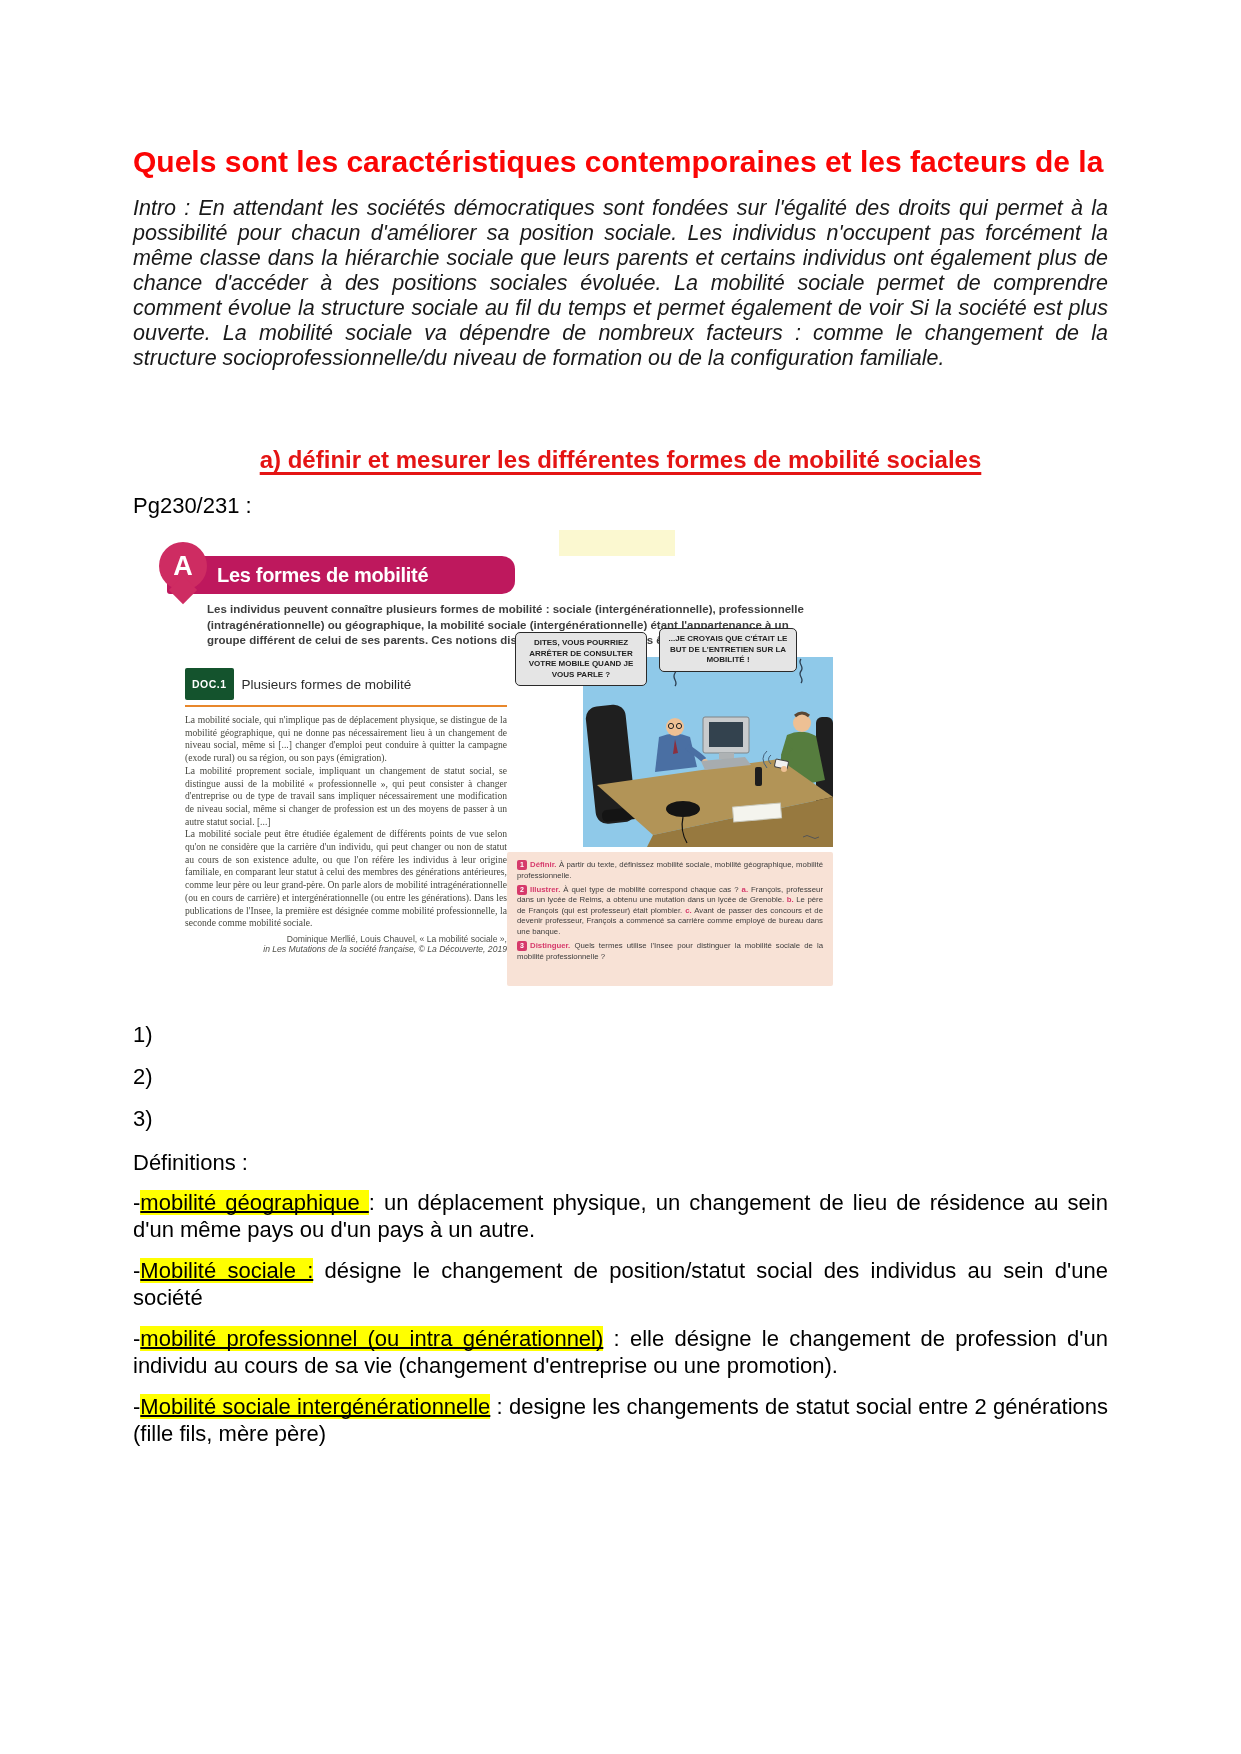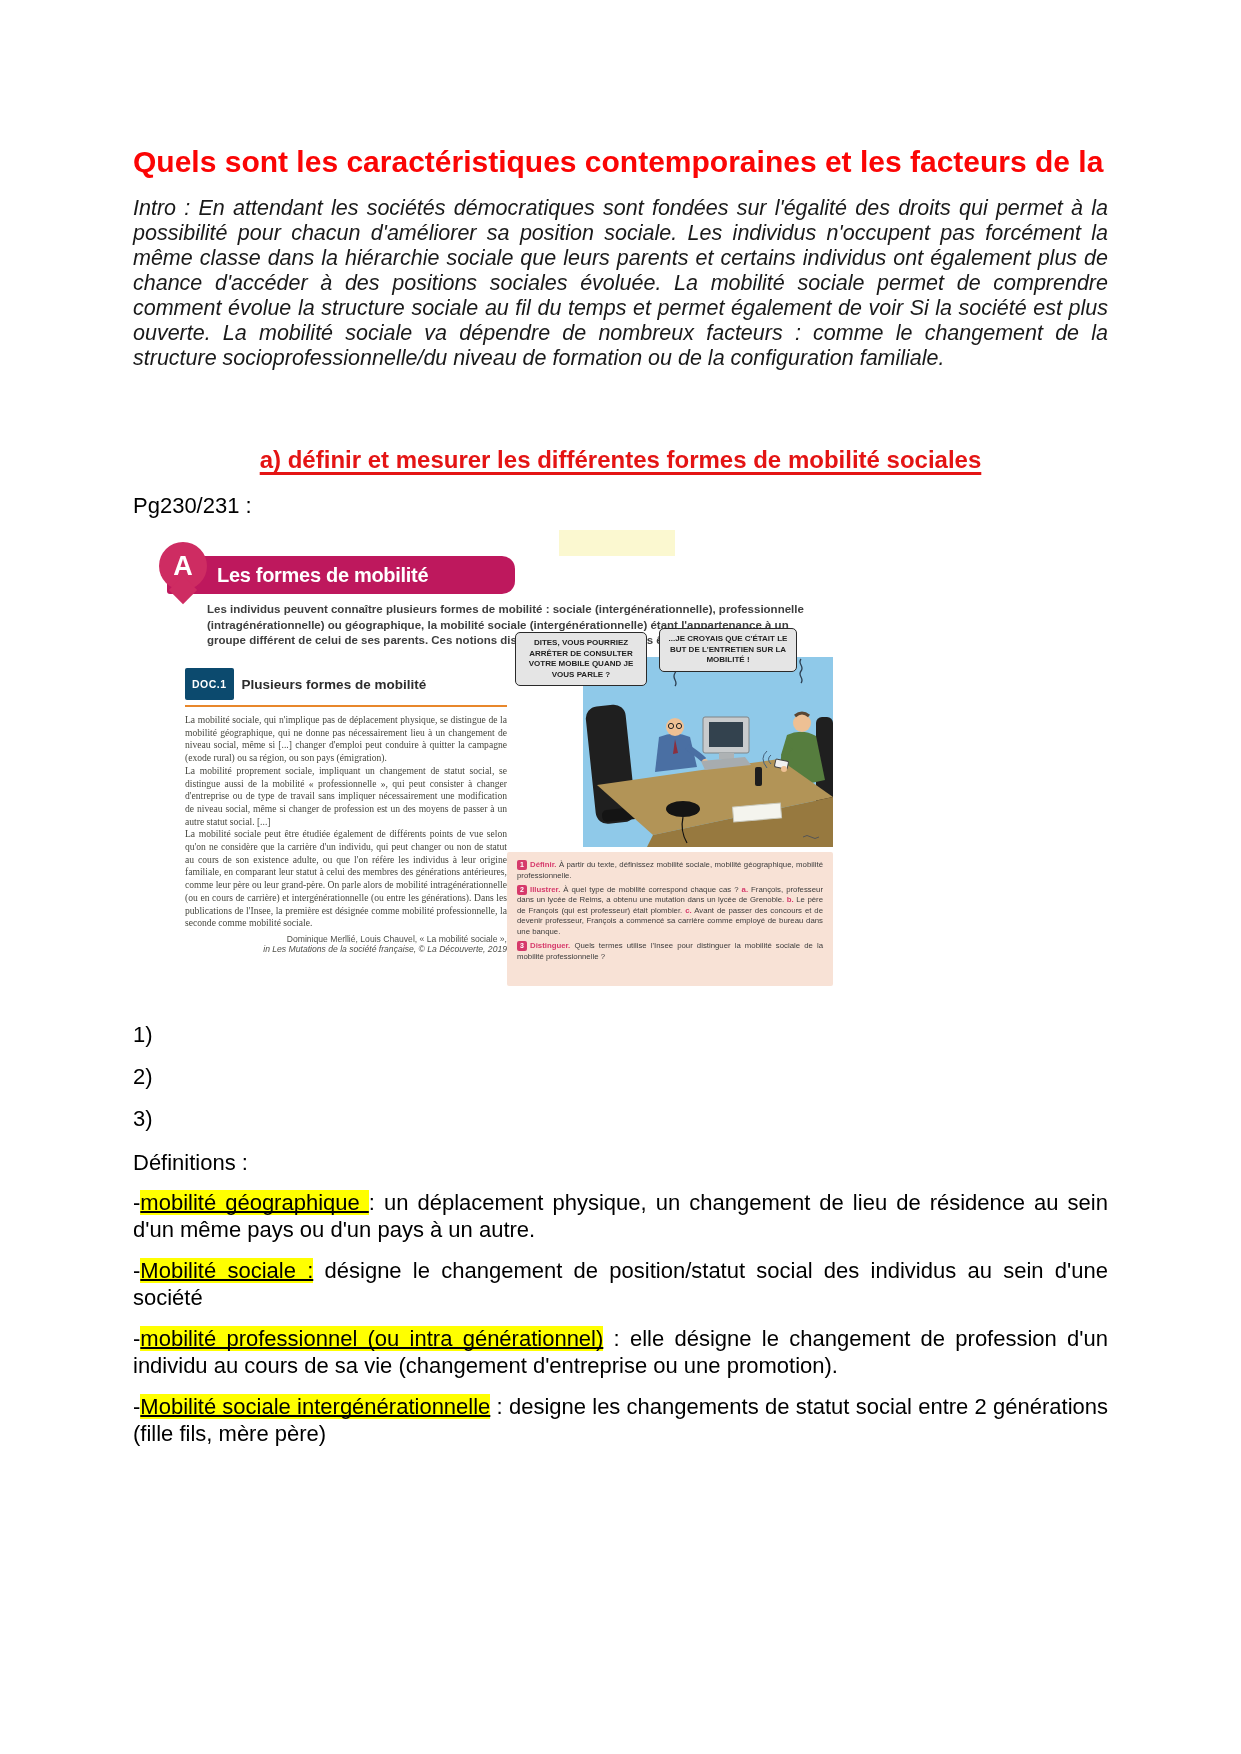--- a/index.html
+++ b/index.html
@@ -36,23 +36,23 @@
   .tb-pin::after{content:"";position:absolute;left:14px;top:38px;width:20px;height:20px;
                  background:#ce2c62;transform:rotate(45deg);}
   .tb-pin-label{position:absolute;left:0;top:9px;width:48px;text-align:center;color:#fff;
                 font-weight:bold;font-size:27px;z-index:3;}
   .tb-chapeau{position:absolute;left:52px;top:74px;width:622px;font-weight:bold;font-size:11.5px;
               line-height:15.5px;color:#3e3e3e;}
 
   .tb-left{position:absolute;left:30px;top:140px;width:322px;}
   .doc-head{display:flex;align-items:center;gap:8px;border-bottom:2.5px solid #e8872b;
             padding-bottom:5px;}
-  .doc-label{background:#0c4a6e;color:#fff;font-weight:bold;font-size:10.5px;padding:10px 7px;
+  .doc-label{background:#14532d;color:#fff;font-weight:bold;font-size:10.5px;padding:10px 7px;
              border-radius:2px;letter-spacing:0.5px;}
-  .doc-title{font-weight:bold;font-size:13.5px;color:#2d2d2d;}
+  .doc-title{font-weight:normal;font-size:13.5px;color:#2d2d2d;}
   .doc-body{margin-top:7px;font-family:Liberation Serif, serif;font-size:9.6px;line-height:12.7px;
             text-align:justify;color:#46463e;filter:blur(0.35px);}
   .doc-body p{margin:0;}
   .doc-src{margin-top:4px;font-size:8.6px;line-height:10.5px;text-align:right;color:#4e4e48;
            font-family:"Liberation Sans",sans-serif;filter:blur(0.3px);}
   .doc-src .it{font-style:italic;}
 
   .tb-right{position:absolute;left:352px;top:104px;width:326px;}
   .sky{position:absolute;left:76px;top:25px;width:250px;height:190px;}
   .bubble{position:absolute;background:#e5e5e5;border:1.5px solid #2a2a2a;border-radius:5px;

